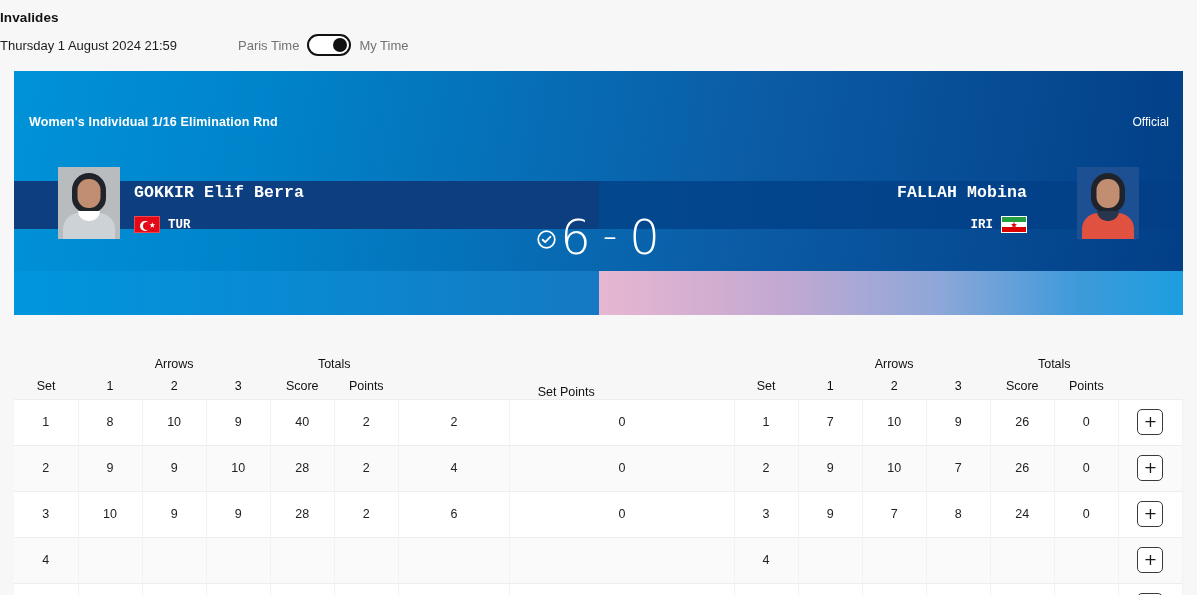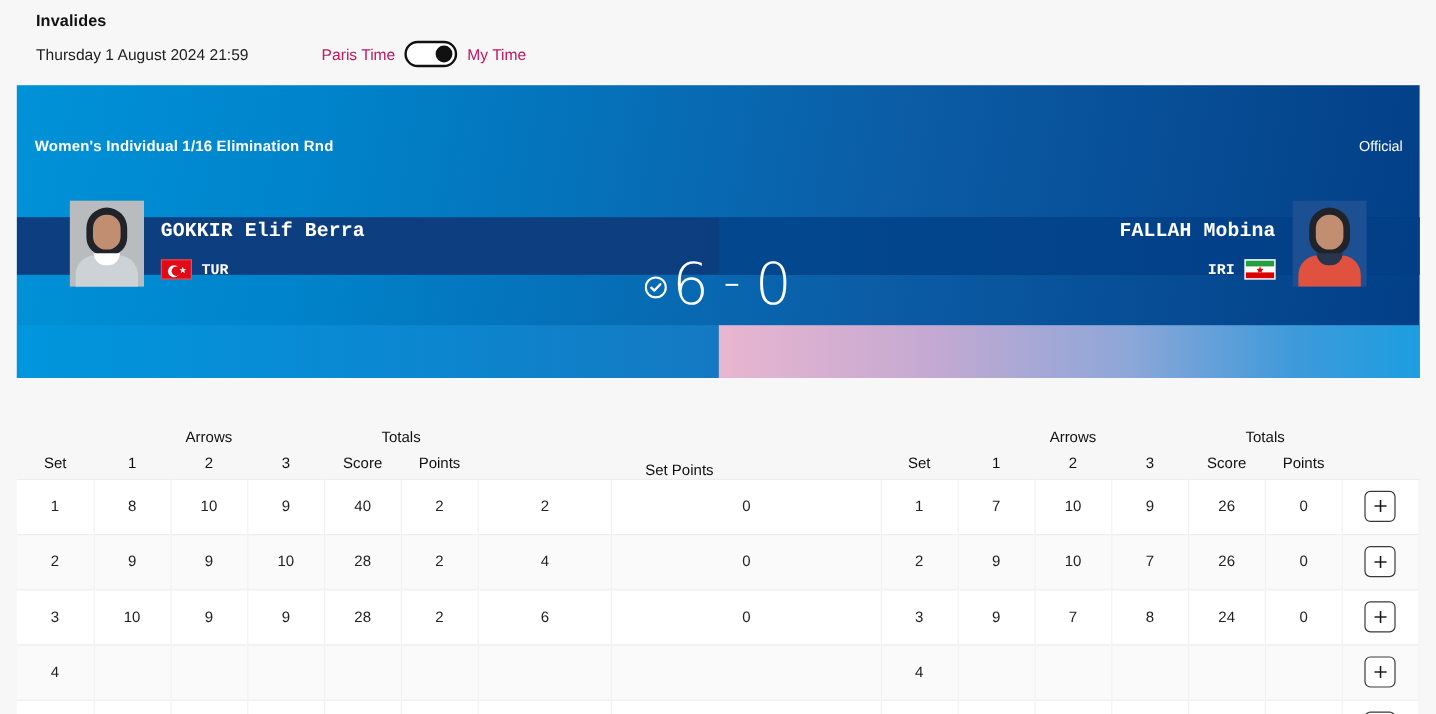--- a/index.html
+++ b/index.html
@@ -5,26 +5,26 @@
   * { box-sizing: border-box; margin: 0; padding: 0; }
   html, body {
     width: 1197px; height: 595px;
     background: #f7f7f7;
     font-family: "Liberation Sans", sans-serif;
     color: #1a1a1a;
     overflow: hidden;
   }
 
   
-  .topbar { padding: 10px 0 0 30px; position: relative; height: 66px; }
+  .topbar { padding: 10px 0 0 0; position: relative; height: 66px; }
   .venue { font-size: 13.5px; font-weight: bold; letter-spacing: .1px; color: #111; }
   .datetime-row { display: flex; align-items: center; margin-top: 9px; }
   .datetime { font-size: 13px; color: #1d1d1d; width: 238px; }
   .time-toggle { display: flex; align-items: center; gap: 8px; }
-  .tt-label { font-size: 13px; color: #be185d; }
+  .tt-label { font-size: 13px; color: #737373; }
   .switch {
     width: 44px; height: 22px; border-radius: 11px;
     background: #ffffff; border: 2px solid #111;
     position: relative; cursor: pointer; flex: none;
   }
   .switch .knob {
     position: absolute; top: 2px; right: 2px;
     width: 14px; height: 14px; border-radius: 50%;
     background: #111;
   }
@@ -56,21 +56,21 @@
     background: linear-gradient(95deg, #03488f 0%, #023e86 100%);
   }
   
   .band { position: absolute; left: 0; bottom: 0; width: 100%; height: 44px; display: flex; }
   .band-left { width: 585px; height: 100%; background: linear-gradient(90deg, #0096dd 0%, #0c86cf 60%, #1479c2 100%); }
   .band-right { flex: 1; height: 100%; background: linear-gradient(90deg, #e8b6d0 0%, #c5a9d2 30%, #8ea7d8 58%, #3e9ada 82%, #1c9ee0 100%); }
 
   
   .athlete { position: absolute; top: 96px; display: flex; align-items: flex-end; font-family: Liberation Mono, monospace; }
   .athlete.left { left: 44px; }
-  .athlete.right { right: 44px; flex-direction: row-reverse; }
+  .athlete.right { right: 44px; flex-direction: row-reverse; gap: 36px; }
   .portrait {
     width: 62px; height: 72px; position: relative; overflow: hidden;
     flex: none;
   }
   .portrait .bg { position: absolute; inset: 0; background: #b8bcbf; }
   .portrait .bg.red { background: #1d4f93; }
   .portrait .head {
     position: absolute; left: 50%; transform: translateX(-50%);
     top: 6px; width: 34px; height: 40px; border-radius: 17px 17px 15px 15px;
     background: #20242a;

